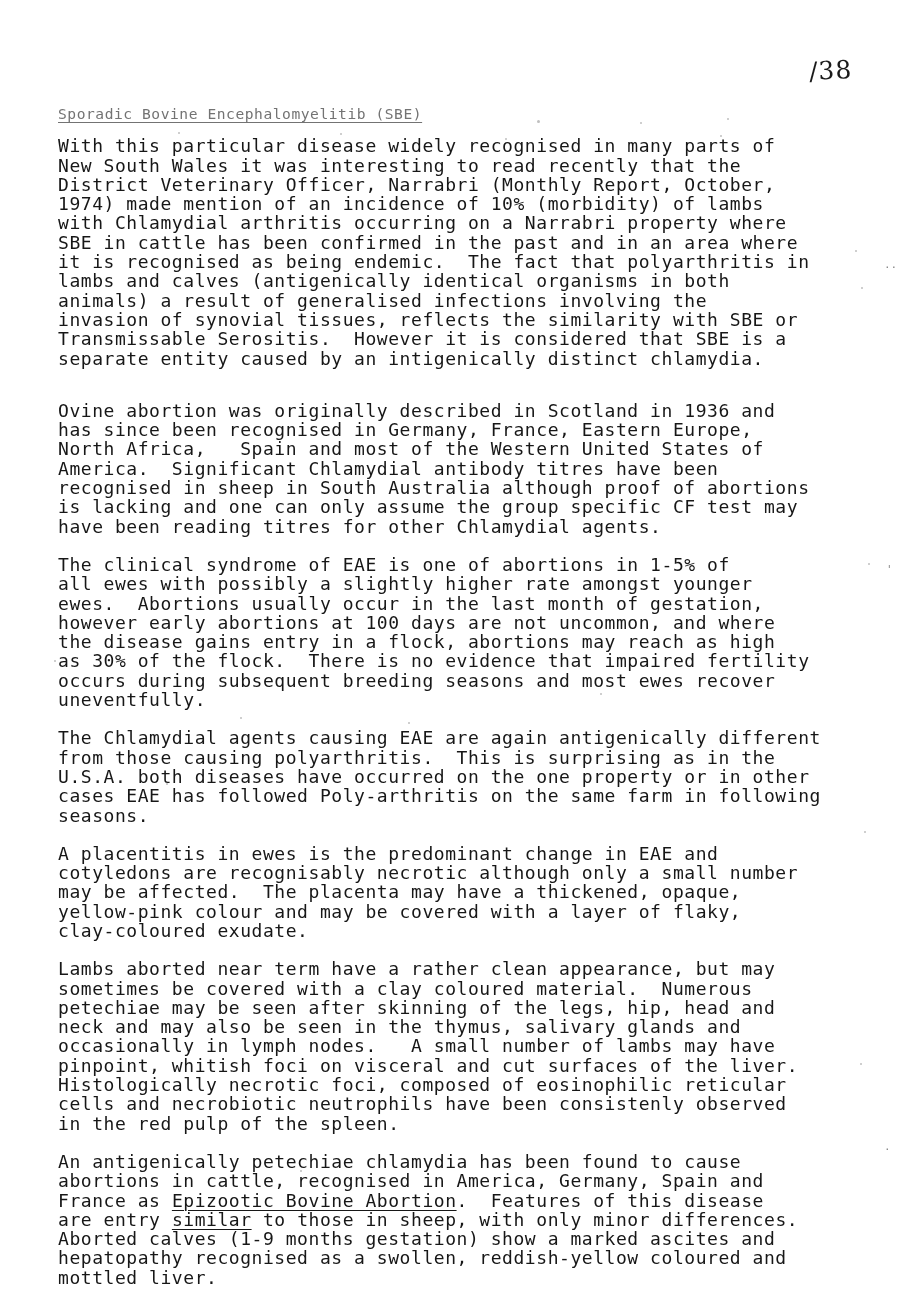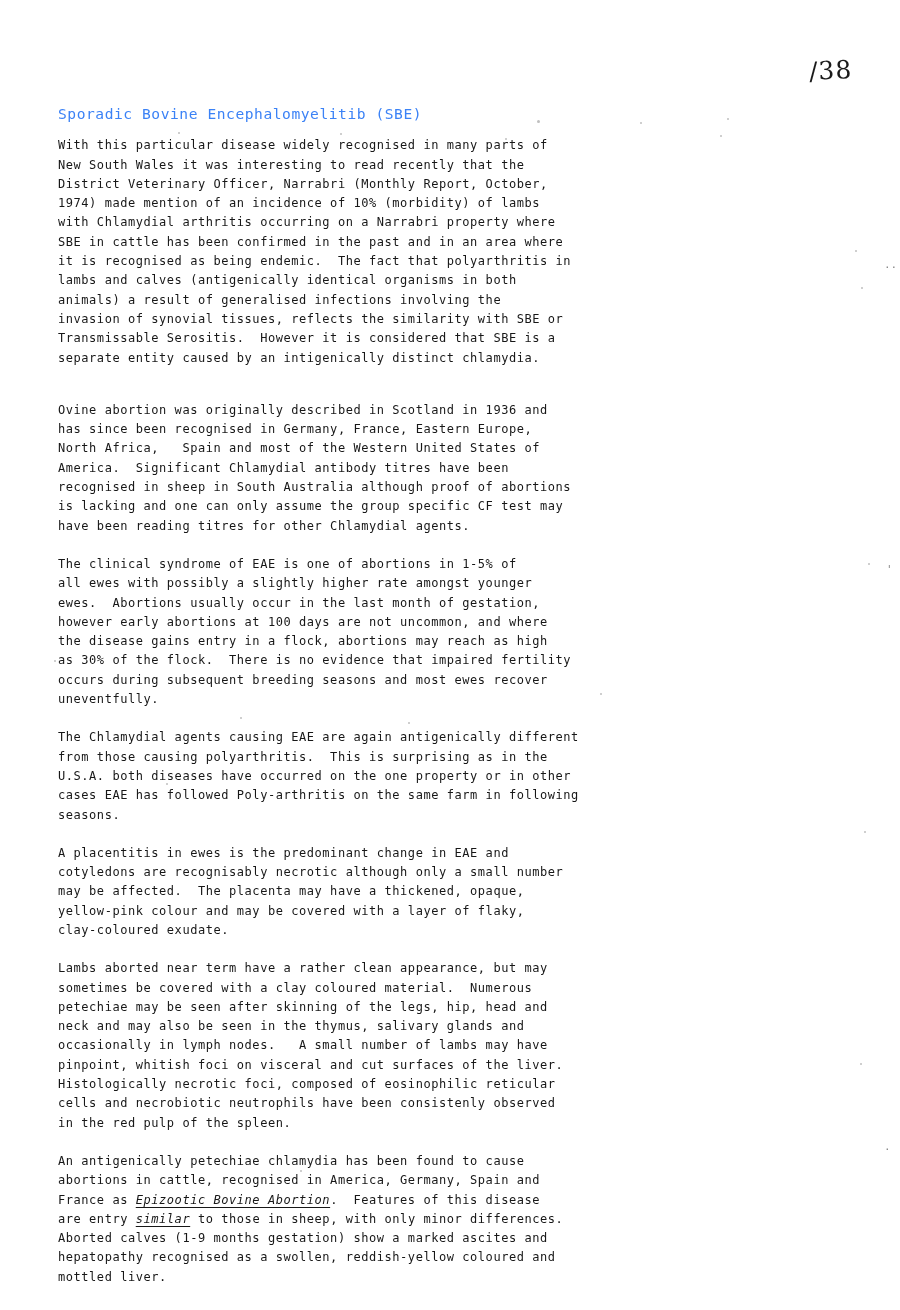--- a/index.html
+++ b/index.html
@@ -34,47 +34,47 @@
   }
   .body-col {
     position: absolute;
     left: 58px;
     top: 104px;
     width: 800px;
   }
   
   .tw {
     font-family: "DejaVu Sans Mono", "Liberation Mono", monospace;
-    font-size: 12px;
+    font-size: 18px;
     line-height: 19.3px;
     letter-spacing: 0.55px;
     white-space: pre;
     color: #171717;
   }
   .heading {
     font-family: "DejaVu Sans Mono", "Liberation Mono", monospace;
     font-size: 14.6px;
     line-height: 19.3px;
     letter-spacing: 0.55px;
     white-space: pre;
+    text-decoration: underline;
     text-underline-offset: 3px;
     text-decoration-thickness: 1.4px;
-    color: #3b82f6;
+    color: #737373;
   }
   .para {
     margin: 0;
   }
   .gap-after-heading { height: 13px; }
   .gap-para { height: 19px; }
   .gap-section { height: 20px; }
   .u {
     text-decoration: underline;
     text-underline-offset: 3px;
     text-decoration-thickness: 1.3px;
-    font-style: italic;
   }
   
   .speck {
     position: absolute;
     background: #8a8a8a;
     border-radius: 50%;
     opacity: .55;
   }
   .edge-mark {
     position: absolute;

